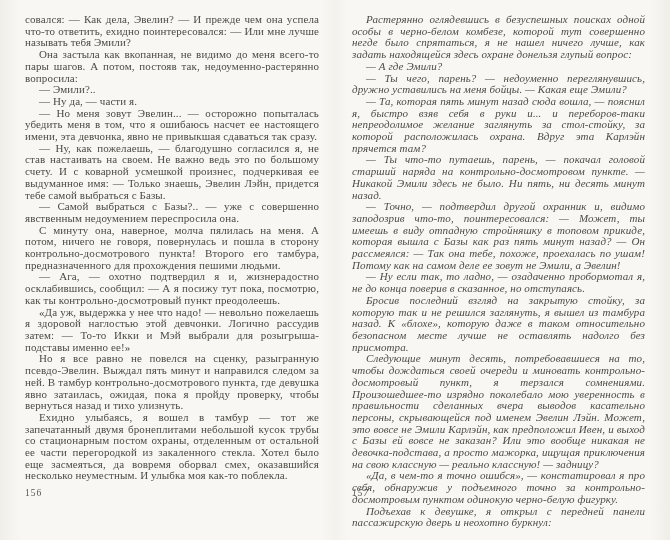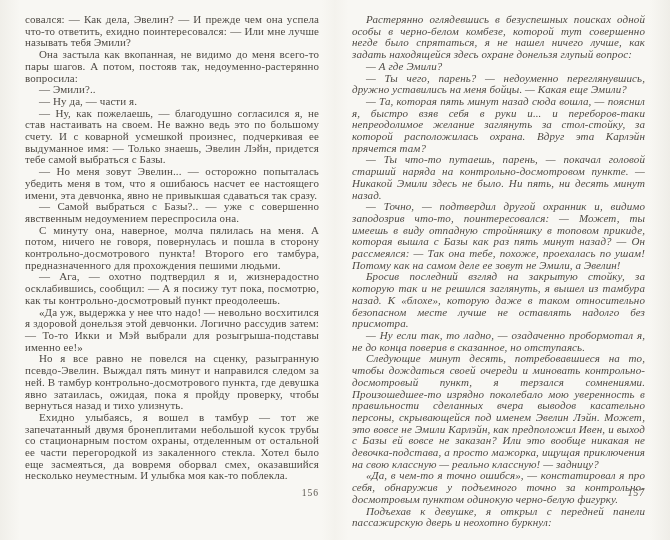--- a/index.html
+++ b/index.html
@@ -46,59 +46,59 @@
     text-indent: 14px;
   }
   .page-body p.noindent {
     text-indent: 0;
   }
   .page-number {
     position: absolute;
     left: 0;
     right: 0;
     top: 474px;
-    text-align: right;
+    text-align: left;
     font-size: 9.5px;
     color: #5a554e;
     letter-spacing: 1px;
   }
 </style>
 </head>
 <body>
 
 <div class="spread">
 
   <div class="page page-left">
     <div class="page-body">
       <p class="noindent">совался: — Как дела, Эвелин? — И прежде чем она успела что-то ответить, ехидно поинтересовался: — Или мне лучше называть тебя Эмили?</p>
       <p>Она застыла как вкопанная, не видимо до меня всего-то пары шагов. А потом, постояв так, недоуменно-растерянно вопросила:</p>
       <p>— Эмили?..</p>
       <p>— Ну да, — части я.</p>
+      <p>— Но меня зовут Эвелин... — осторожно попыталась убедить меня в том, что я ошибаюсь насчет ее настоящего имени, эта девчонка, явно не привыкшая сдаваться так сразу.</p>
       <p>— Ну, как пожелаешь, — благодушно согласился я, не став настаивать на своем. Не важно ведь это по большому счету. И с коварной усмешкой произнес, подчеркивая ее выдуманное имя: — Только знаешь, Эвелин Лэйн, придется тебе самой выбраться с Базы.</p>
-      <p>— Но меня зовут Эвелин... — осторожно попыталась убедить меня в том, что я ошибаюсь насчет ее настоящего имени, эта девчонка, явно не привыкшая сдаваться так сразу.</p>
       <p>— Самой выбраться с Базы?.. — уже с совершенно явственным недоумением переспросила она.</p>
       <p>С минуту она, наверное, молча пялилась на меня. А потом, ничего не говоря, повернулась и пошла в сторону контрольно-досмотрового пункта! Второго его тамбура, предназначенного для прохождения пешими людьми.</p>
       <p>— Ага, — охотно подтвердил я и, жизнерадостно осклабившись, сообщил: — А я посижу тут пока, посмотрю, как ты контрольно-досмотровый пункт преодолеешь.</p>
-      <p>«Да уж, выдержка у нее что надо! — невольно восхитился я здоровой донельзя этой девчонки. Логично рассудив затем: — То-то Икки и Мэй выбрали для розыгрыша-подставы именно ее!»</p>
+      <p>«Да уж, выдержка у нее что надо! — невольно пожелаешь я здоровой наглостью этой девчонки. Логично рассудив затем: — То-то Икки и Мэй выбрали для розыгрыша-подставы именно ее!»</p>
       <p>Но я все равно не повелся на сценку, разыгранную псевдо-Эвелин. Выждал пять минут и направился следом за ней. В тамбур контрольно-досмотрового пункта, где девушка явно затаилась, ожидая, пока я пройду проверку, чтобы вернуться назад и тихо улизнуть.</p>
       <p>Ехидно улыбаясь, я вошел в тамбур — тот же запечатанный двумя бронеплитами небольшой кусок трубы со стационарным постом охраны, отделенным от остальной ее части перегородкой из закаленного стекла. Хотел было еще засмеяться, да вовремя оборвал смех, оказавшийся несколько неуместным. И улыбка моя как-то поблекла.</p>
     </div>
     <div class="page-number">156</div>
   </div>
 
   <div class="page page-right">
     <div class="page-body">
       <p>Растерянно оглядевшись в безуспешных поисках одной особы в черно-белом комбезе, которой тут совершенно негде было спрятаться, я не нашел ничего лучше, как задать находящейся здесь охране донельзя глупый вопрос:</p>
       <p>— А где Эмили?</p>
       <p>— Ты чего, парень? — недоуменно переглянувшись, дружно уставились на меня бойцы. — Какая еще Эмили?</p>
       <p>— Та, которая пять минут назад сюда вошла, — пояснил я, быстро взяв себя в руки и... и переборов-таки непреодолимое желание заглянуть за стол-стойку, за которой расположилась охрана. Вдруг эта Карлэйн прячется там?</p>
       <p>— Ты что-то путаешь, парень, — покачал головой старший наряда на контрольно-досмотровом пункте. — Никакой Эмили здесь не было. Ни пять, ни десять минут назад.</p>
       <p>— Точно, — подтвердил другой охранник и, видимо заподозрив что-то, поинтересовался: — Может, ты имеешь в виду отпадную стройняшку в топовом прикиде, которая вышла с Базы как раз пять минут назад? — Он рассмеялся: — Так она тебе, похоже, проехалась по ушам! Потому как на самом деле ее зовут не Эмили, а Эвелин!</p>
+      <p>— Ну если так, то ладно, — озадаченно пробормотал я, не до конца поверив в сказанное, но отступаясь.</p>
       <p>Бросив последний взгляд на закрытую стойку, за которую так и не решился заглянуть, я вышел из тамбура назад. К «блохе», которую даже в таком относительно безопасном месте лучше не оставлять надолго без присмотра.</p>
-      <p>— Ну если так, то ладно, — озадаченно пробормотал я, не до конца поверив в сказанное, но отступаясь.</p>
       <p>Следующие минут десять, потребовавшиеся на то, чтобы дождаться своей очереди и миновать контрольно-досмотровый пункт, я терзался сомнениями. Произошедшее-то изрядно поколебало мою уверенность в правильности сделанных вчера выводов касательно персоны, скрывающейся под именем Эвелин Лэйн. Может, это вовсе не Эмили Карлэйн, как предположил Ивен, и выход с Базы ей вовсе не заказан? Или это вообще никакая не девочка-подстава, а просто мажорка, ищущая приключения на свою классную — реально классную! — задницу?</p>
       <p>«Да, в чем-то я точно ошибся», — констатировал я про себя, обнаружив у подъемного точно за контрольно-досмотровым пунктом одинокую черно-белую фигурку.</p>
       <p>Подъехав к девушке, я открыл с передней панели пассажирскую дверь и неохотно буркнул:</p>
     </div>
     <div class="page-number">157</div>
   </div>
 
 </div>
 
 </body></html>

